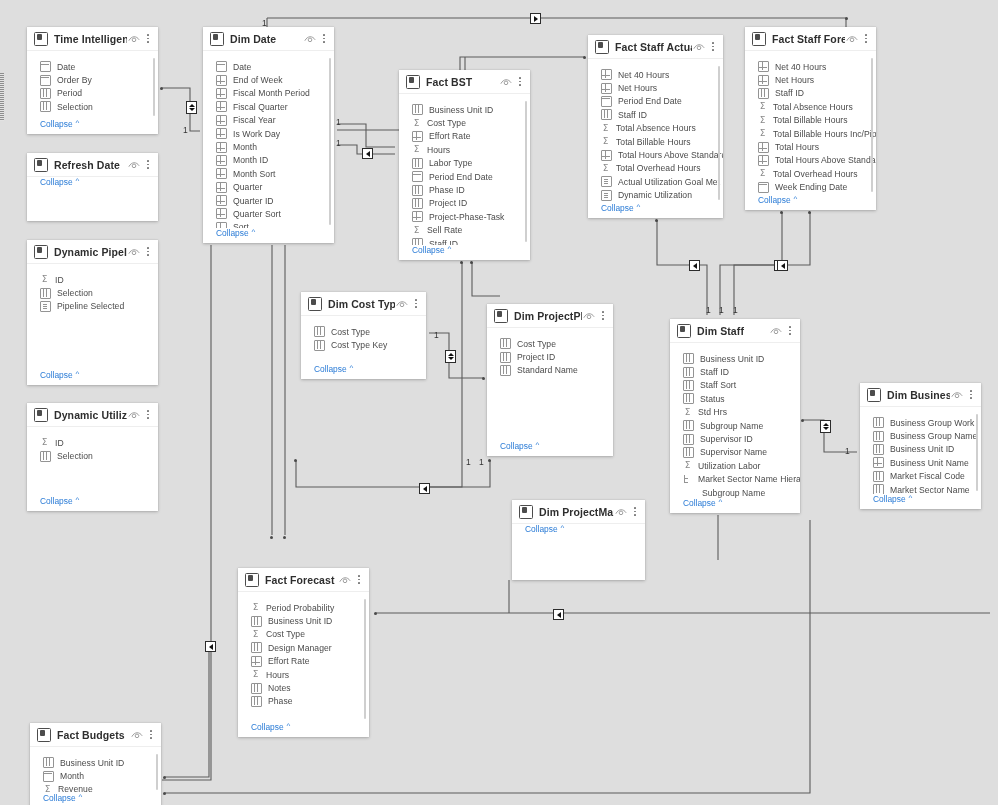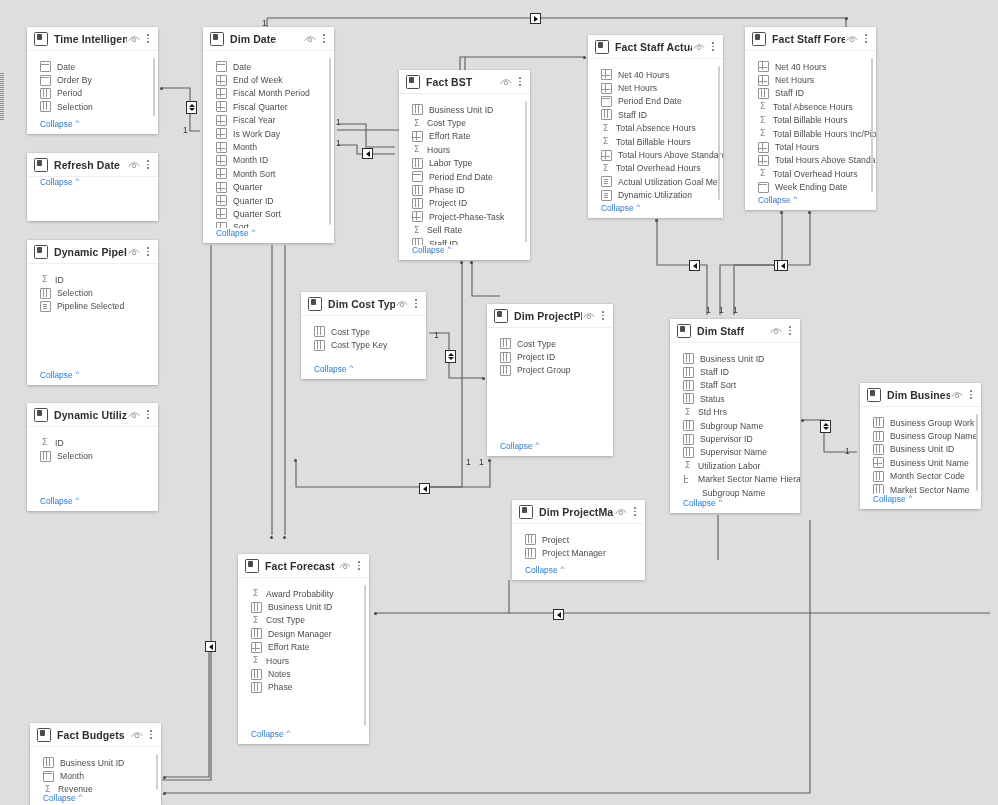--- a/index.html
+++ b/index.html
@@ -707,21 +707,21 @@
           <div class="frow">
             <span class="fi fi-col"></span>
             <span>Cost Type</span>
           </div>
           <div class="frow">
             <span class="fi fi-col"></span>
             <span>Project ID</span>
           </div>
           <div class="frow">
             <span class="fi fi-col"></span>
-            <span>Project Group</span>
+            <span>Standard Name</span>
           </div>
         </div>
         <div class="tcard-foot">
           <span class="collapse-lbl">Collapse</span>
           <span class="chev">^</span>
         </div>
       </div>
       <div class="tcard" style="left: 670px; top: 319px; width: 130px; height: 194px;">
         <div class="tcard-head">
           <span class="tbl-icon"></span>
@@ -812,21 +812,21 @@
           <div class="frow">
             <span class="fi fi-col"></span>
             <span>Business Unit ID</span>
           </div>
           <div class="frow">
             <span class="fi fi-numcol"></span>
             <span>Business Unit Name</span>
           </div>
           <div class="frow">
             <span class="fi fi-col"></span>
-            <span>Month Sector Code</span>
+            <span>Market Fiscal Code</span>
           </div>
           <div class="frow">
             <span class="fi fi-col"></span>
             <span>Market Sector Name</span>
           </div>
           <div class="vscroll"></div>
         </div>
         <div class="tcard-foot">
           <span class="collapse-lbl">Collapse</span>
           <span class="chev">^</span>
@@ -839,53 +839,43 @@
           <svg viewBox="0 0 16 14" class="eye-icon">
             <path d="M2 9 C5 3 11 3 14 8" fill="none" stroke="#5a5a5a" stroke-width="1.1"></path>
             <circle cx="8" cy="8" r="2.1" fill="none" stroke="#5a5a5a" stroke-width="1.1"></circle>
           </svg>
           <span class="kebab">
             <span></span>
             <span></span>
             <span></span>
           </span>
         </div>
-        <div class="tcard-body">
-          <div class="frow">
-            <span class="fi fi-col"></span>
-            <span>Project</span>
-          </div>
-          <div class="frow">
-            <span class="fi fi-col"></span>
-            <span>Project Manager</span>
-          </div>
-        </div>
-        <div class="tcard-foot">
-          <span class="collapse-lbl">Collapse</span>
-          <span class="chev">^</span>
-        </div>
-      </div>
-      <div class="tcard" style="left: 238px; top: 554px; width: 131px; height: 190px;">
+        <div class="tcard-foot">
+          <span class="collapse-lbl">Collapse</span>
+          <span class="chev">^</span>
+        </div>
+      </div>
+      <div class="tcard" style="left: 238px; top: 568px; width: 131px; height: 169px;">
         <div class="tcard-head">
           <span class="tbl-icon"></span>
           <span class="tcard-title">Fact Forecast</span>
           <svg viewBox="0 0 16 14" class="eye-icon">
             <path d="M2 9 C5 3 11 3 14 8" fill="none" stroke="#5a5a5a" stroke-width="1.1"></path>
             <circle cx="8" cy="8" r="2.1" fill="none" stroke="#5a5a5a" stroke-width="1.1"></circle>
           </svg>
           <span class="kebab">
             <span></span>
             <span></span>
             <span></span>
           </span>
         </div>
         <div class="tcard-body">
           <div class="frow">
             <span class="fi fi-sigma">Σ</span>
-            <span>Award Probability</span>
+            <span>Period Probability</span>
           </div>
           <div class="frow">
             <span class="fi fi-col"></span>
             <span>Business Unit ID</span>
           </div>
           <div class="frow">
             <span class="fi fi-sigma">Σ</span>
             <span>Cost Type</span>
           </div>
           <div class="frow">

